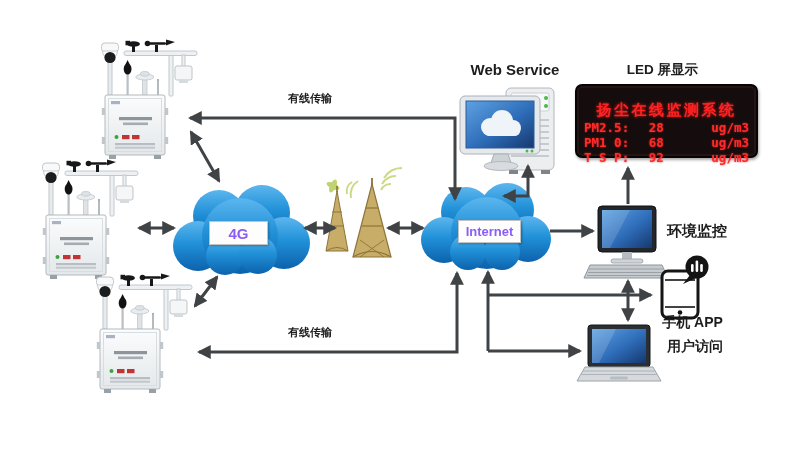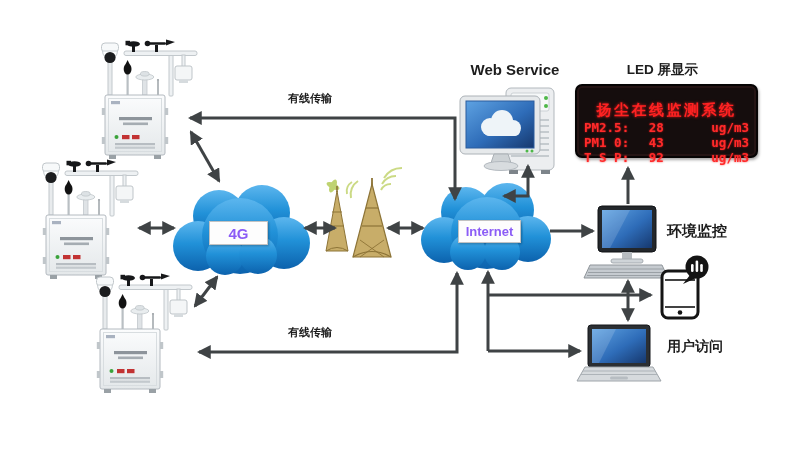--- a/index.html
+++ b/index.html
@@ -267,34 +267,35 @@
 <div id="tag-4g" class="cloud-tag">4G</div>
 <div id="tag-internet" class="cloud-tag">Internet</div>
 
 <div class="lbl lbl-wired" style="left:230px;top:92px;">有线传输</div>
 <div class="lbl lbl-wired" style="left:230px;top:326px;">有线传输</div>
 <div class="lbl lbl-node" style="left:450px;top:61px;width:130px;font-size:15px;">Web Service</div>
 <div class="lbl lbl-node" style="left:605px;top:62px;width:115px;font-size:13.5px;">LED 屏显示</div>
 <div class="lbl lbl-node" style="left:652px;top:222px;width:90px;font-size:15px;">
   <div>环境监控</div>
 </div>
+<div class="lbl lbl-node" style="left:645px;top:314px;width:95px;">手机 APP</div>
 <div class="lbl lbl-node" style="left:650px;top:338px;width:90px;">
   <div>用户访问</div>
 </div>
 
 <div id="led-panel">
   <div id="led-title">扬尘在线监测系统</div>
   <div class="led-row">
     <span>PM2.5:</span>
     <span class="v">28</span>
     <span>ug/m3</span>
   </div>
   <div class="led-row">
     <span>PM1 0:</span>
-    <span class="v">43</span>
+    <span class="v">68</span>
     <span>ug/m3</span>
   </div>
   <div class="led-row">
     <span>T S P:</span>
     <span class="v">92</span>
     <span>ug/m3</span>
   </div>
 </div>
 
 </div>

